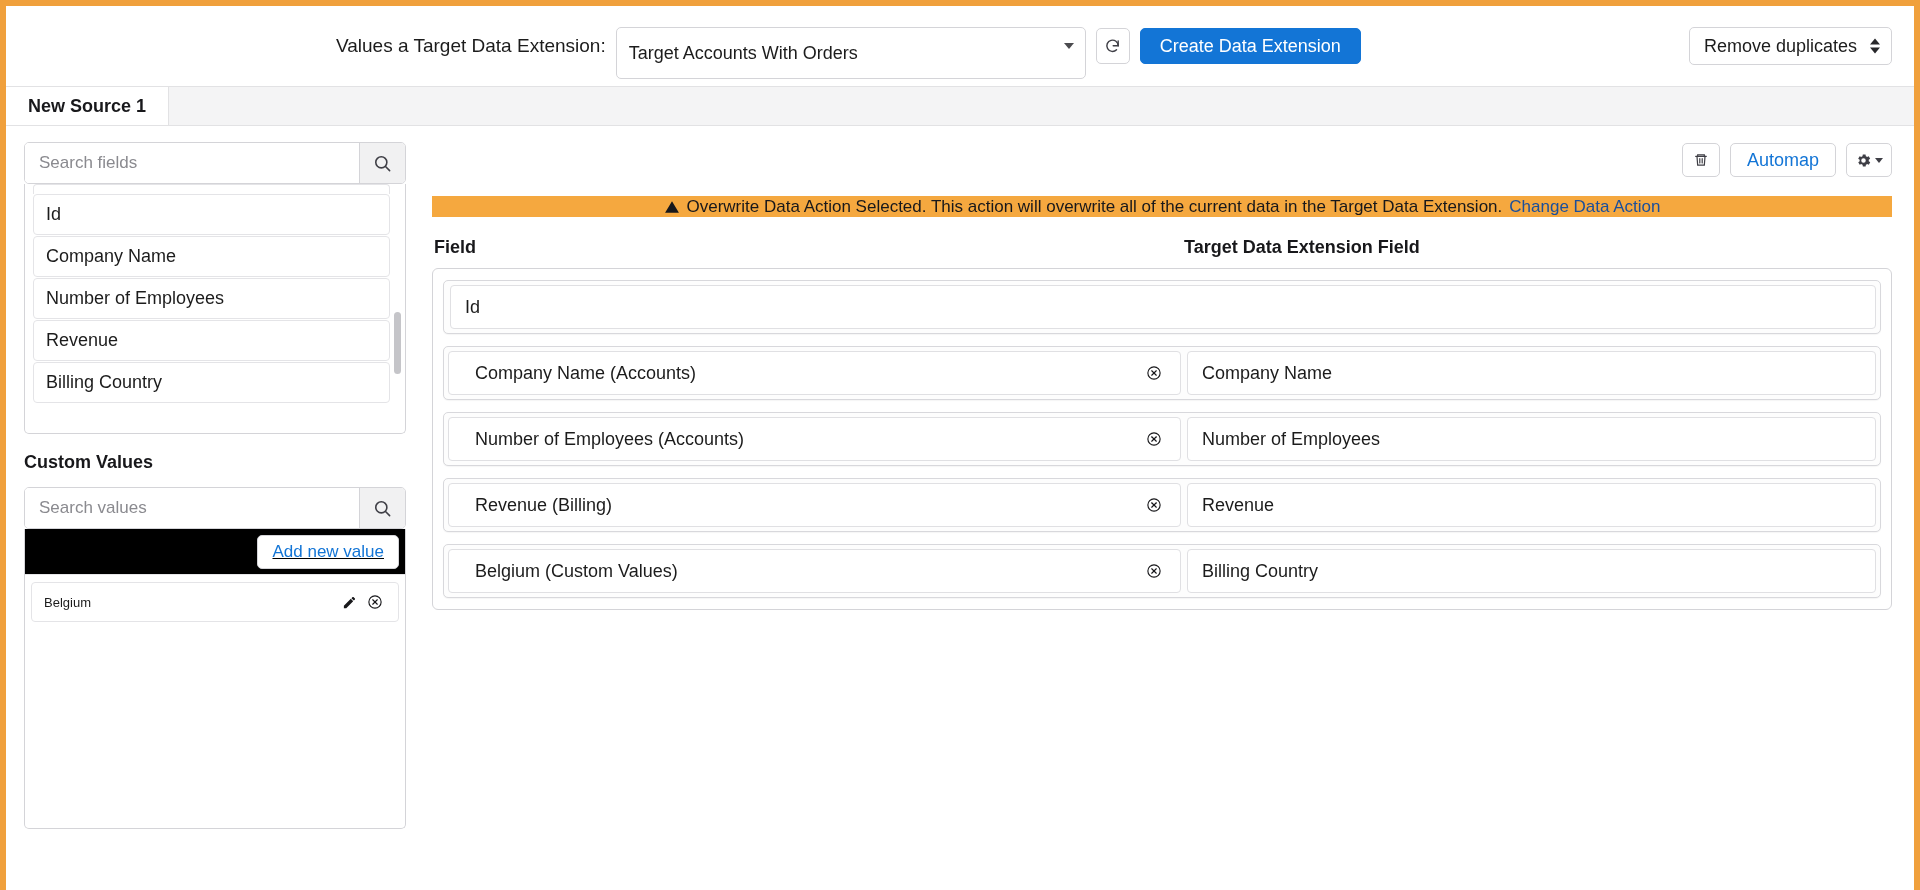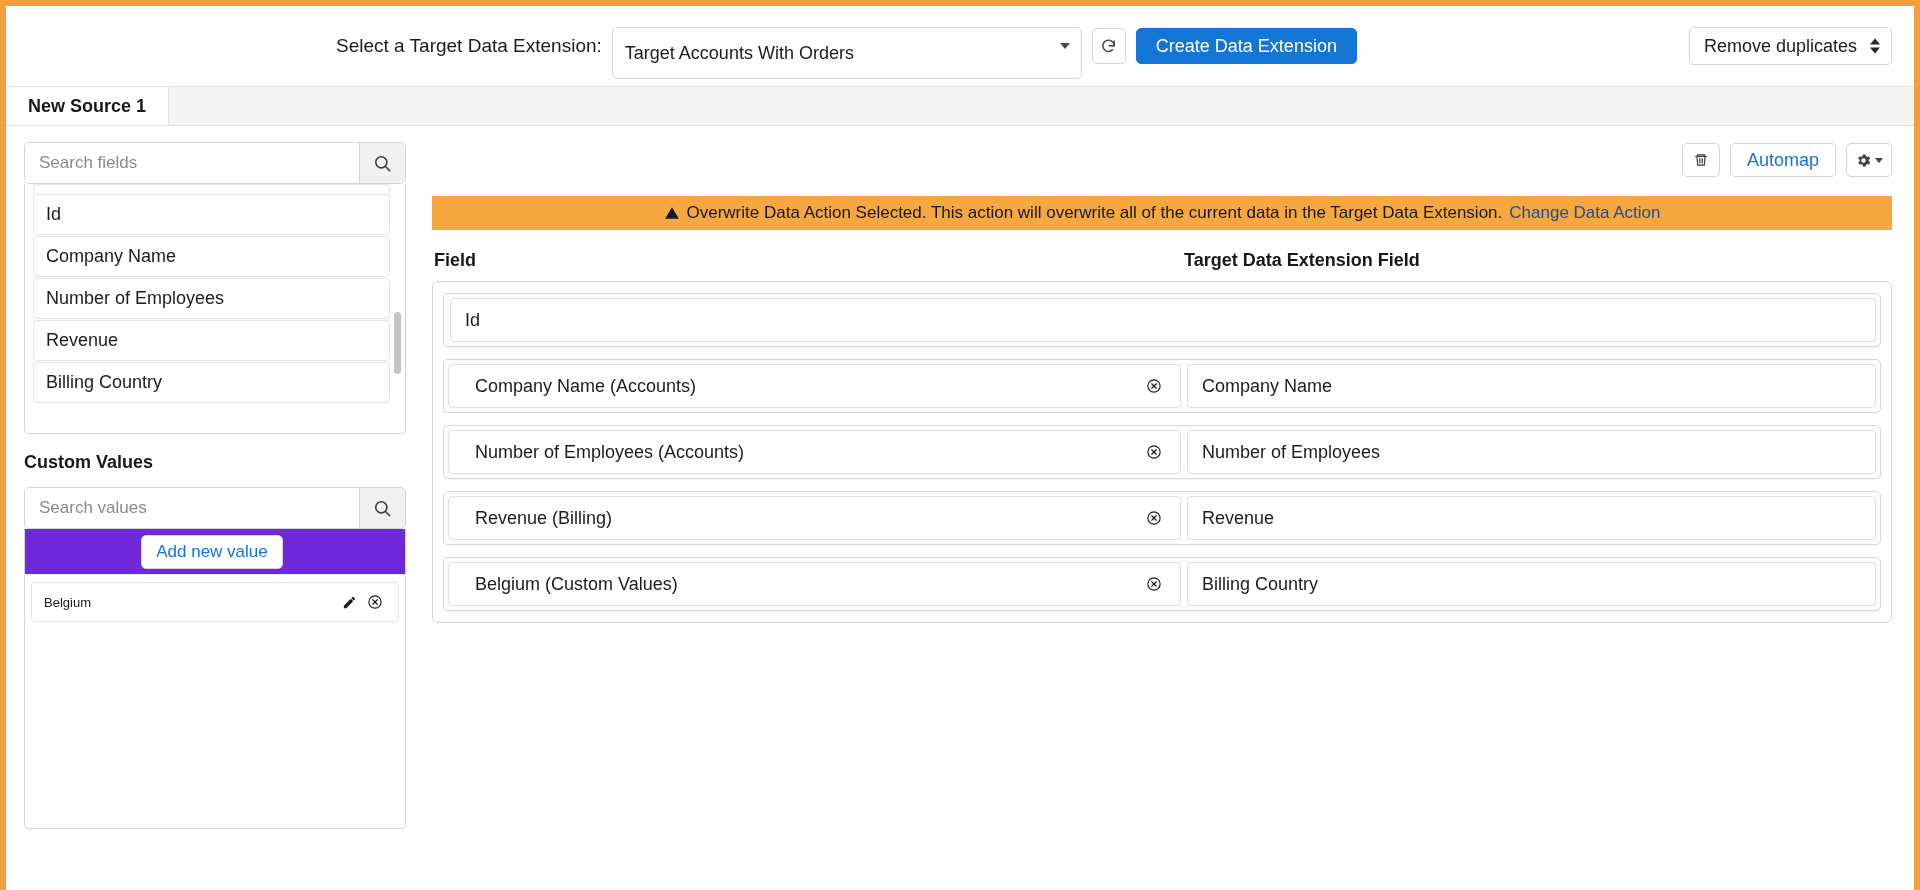--- a/index.html
+++ b/index.html
@@ -263,24 +263,25 @@
   .values-box {
     border: 1px solid #d4d4d8;
     border-top: 0;
     border-radius: 0 0 5px 5px;
     background: #ffffff;
     height: 300px;
     overflow: hidden;
   }
   .addvalue-bar {
     height: 46px;
-    background: #6d28d9;
+    background: #000000;
     border-bottom: 1px solid #e6e6e8;
-    display: flex; align-items: center; justify-content: center;
+    display: flex; align-items: center; justify-content: flex-end;
     padding-right: 6px;
+    text-decoration: underline;
   }
   .addvalue-btn {
     height: 34px;
     padding: 0 14px;
     background: #ffffff;
     border: 1px solid #d4d4d8;
     border-radius: 5px;
     color: #1375d6;
     font-size: 17px;
     display: flex; align-items: center;
@@ -346,21 +347,21 @@
     cursor: pointer;
   }
   .gear-caret {
     width: 0; height: 0;
     border-left: 4px solid transparent;
     border-right: 4px solid transparent;
     border-top: 5px solid #3f3f46;
   }
 
   .warn-banner {
-    height: 34px;
+    height: 21px;
     background: #f5a83f;
     display: flex; align-items: center; justify-content: center;
     font-size: 17px;
     color: #18181b;
     gap: 7px;
     margin-top: 16px;
   }
   .warn-link {
     color: #1a4f9c;
     cursor: pointer;
@@ -425,21 +426,21 @@
   svg { display: block; }
 </style>
 </head>
 <body>
 
 <div id="app">
 
   <div class="topbar">
 
     <div class="topbar-center">
-      <span class="tde-label">Select a Target Data Extension:</span>
+      <span class="tde-label">Values a Target Data Extension:</span>
 
       <div class="select-wrap">
         <div class="select-box">
           <span>Target Accounts With Orders</span>
         </div>
         <span class="select-caret"></span>
       </div>
 
       <div class="refresh-btn">
         <span>

